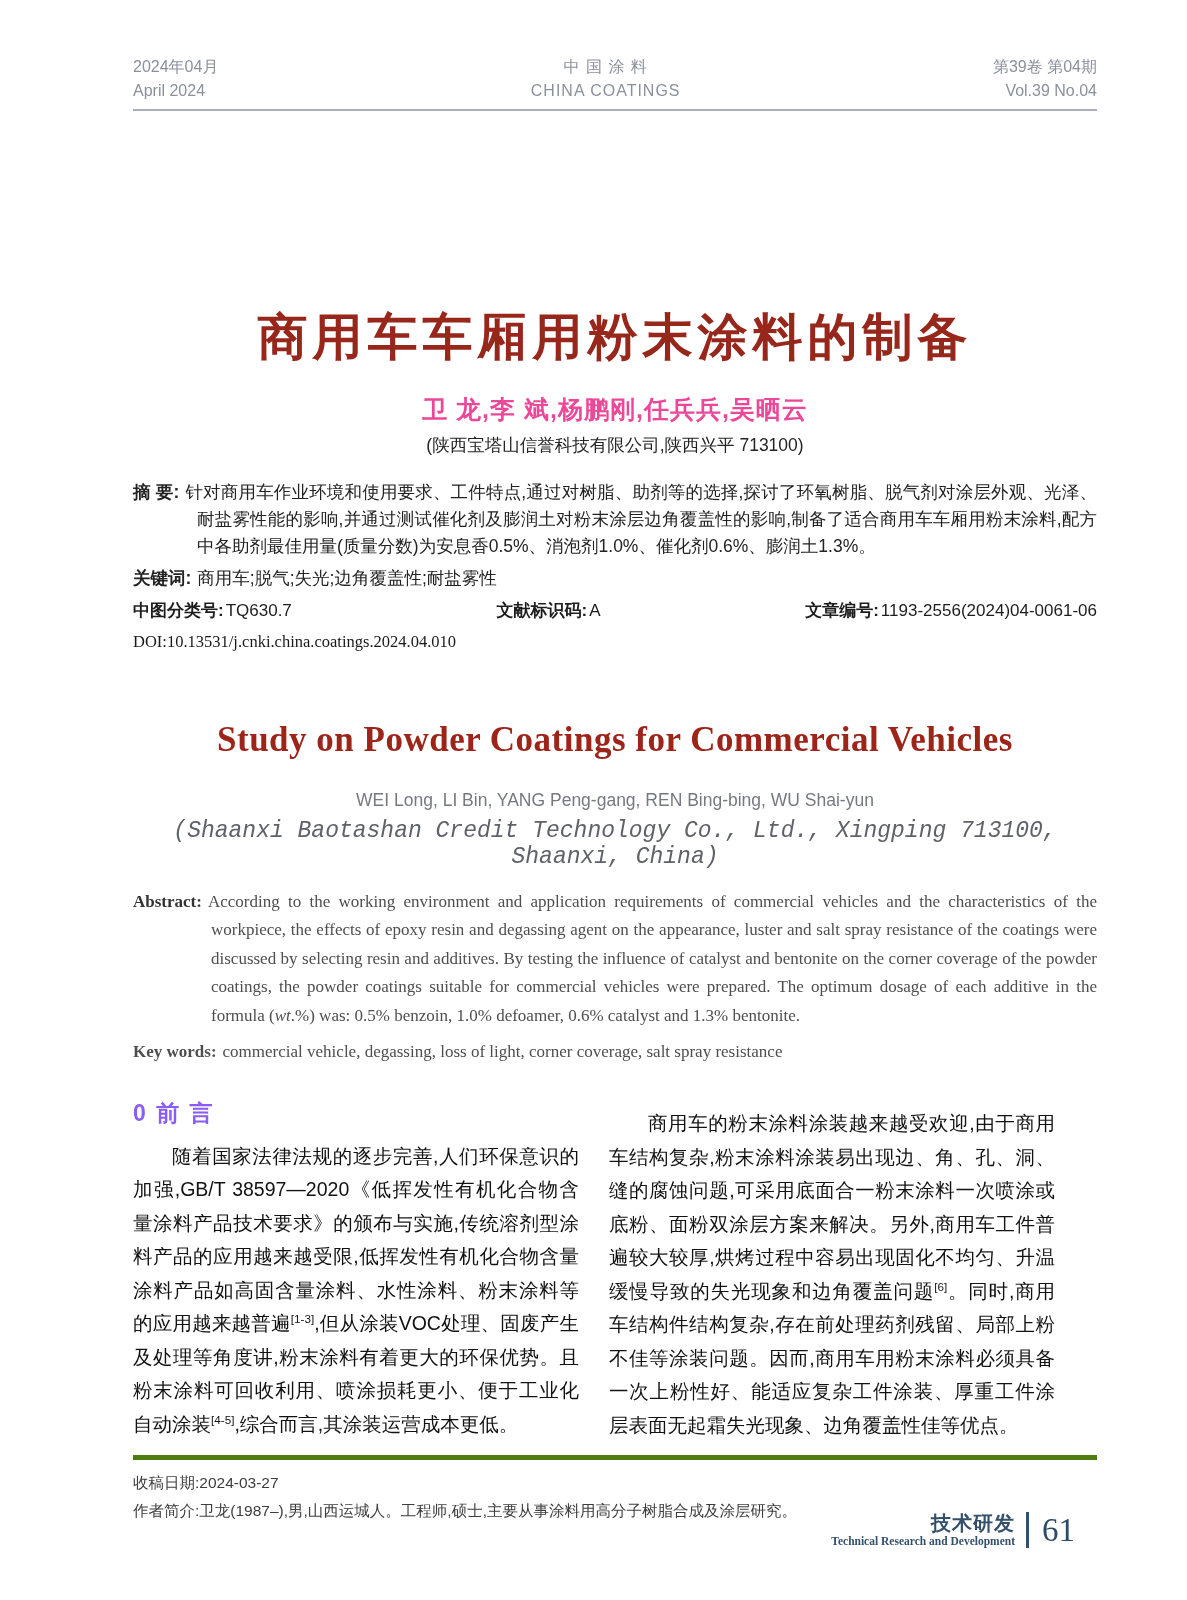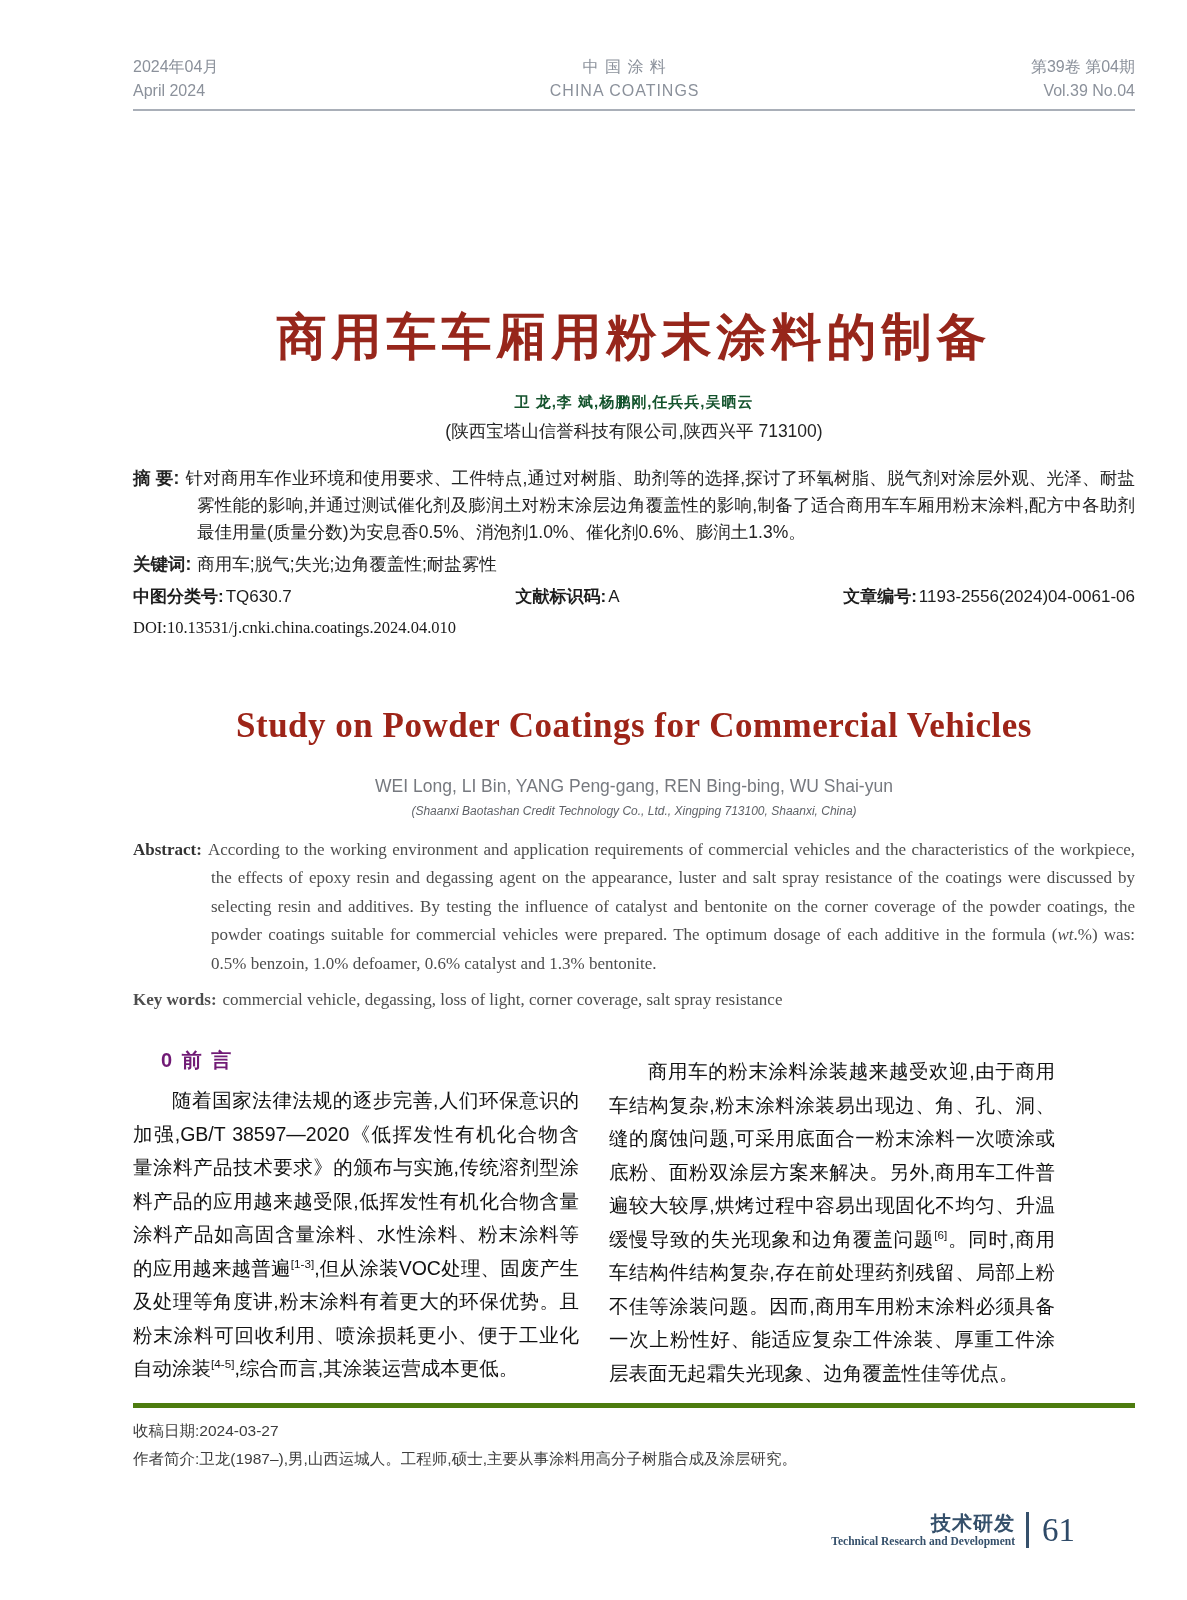--- a/index.html
+++ b/index.html
@@ -1,60 +1,60 @@
 <!DOCTYPE html>
 <html><head>
 <meta charset="utf-8">
 <style>
   html,body{margin:0;padding:0;}
   body{
     width:1187px;height:1600px;overflow:hidden;background:#ffffff;
     font-family:"Liberation Sans",sans-serif;color:#141414;position:relative;
   }
-  .page{box-sizing:border-box;width:1187px;height:1600px;padding:55px 52px 0 133px;position:relative;}
+  .page{box-sizing:border-box;width:1187px;height:1600px;padding:55px 90px 0 133px;position:relative;}
 
   
   .journal-header{display:flex;justify-content:space-between;align-items:flex-end;
     color:#8b919b;font-size:16px;line-height:1.5;padding-bottom:6px;border-bottom:2px solid #a9afb8;}
   .jh-col{white-space:nowrap;}
   .jh-center{text-align:center;letter-spacing:1px;}
   .jh-right{text-align:right;}
 
   
   .title-cn{margin-top:198px;text-align:center;font-size:50px;font-weight:bold;
     color:#97261b;letter-spacing:5px;line-height:1.15;}
-  .authors-cn{margin-top:26px;text-align:center;font-size:15px;font-weight:600;color:#14532d;letter-spacing:1px;}
+  .authors-cn{margin-top:26px;text-align:center;font-size:25px;font-weight:600;color:#ec4899;letter-spacing:1px;}
   .affil-cn{margin-top:7px;text-align:center;font-size:17.5px;color:#242424;}
 
   
   .abs-cn{margin:22px 0 0 0;font-size:17.5px;line-height:27px;text-align:justify;
     color:#222;padding-left:64px;text-indent:-64px;}
   .kw-cn{margin:5px 0 0 0;font-size:17.5px;line-height:26px;color:#222;}
   .lbl-b{font-weight:bold;padding-right:6px;}
   .meta-row{margin-top:8px;display:flex;justify-content:space-between;font-size:17px;color:#1d1d1d;}
   .meta-item .lbl-b{padding-right:2px;}
   .doi-line{margin-top:10px;font-family:"Liberation Serif",serif;font-size:16.5px;color:#191919;}
 
   
   .title-en{margin-top:68px;text-align:center;font-family:"Liberation Serif",serif;
     font-weight:bold;font-size:35px;color:#9d2418;letter-spacing:0.5px;}
   .authors-en{margin-top:30px;text-align:center;font-size:17.5px;color:#76797f;}
-  .affil-en{margin-top:7px;text-align:center;font-family:Liberation Sans, sans-serif;
-    font-style:italic;font-size:12px;color:#5f6268;}
+  .affil-en{margin-top:7px;text-align:center;font-family:Liberation Mono, monospace;
+    font-style:italic;font-size:23px;color:#5f6268;}
   .abs-en{margin:18px 0 0 0;font-family:"Liberation Serif",serif;font-size:17px;line-height:28.5px;
     text-align:justify;color:#4e4e4e;padding-left:78px;text-indent:-78px;}
   .abs-en .lbl-b{color:#333;}
   .kw-en{margin:12px 0 0 0;font-family:"Liberation Serif",serif;font-size:17px;color:#4e4e4e;
     padding-left:92px;text-indent:-92px;}
   sup{font-size:0.6em;line-height:0;}
 
   
   .body-cols{margin-top:38px;display:flex;gap:30px;}
   .col{width:446px;flex:0 0 446px;}
-  .sec-heading{font-size:20px;font-weight:bold;color:#701a75;letter-spacing:2px;line-height:1.2;margin-left:28px;}
+  .sec-heading{font-size:23px;font-weight:bold;color:#8b5cf6;letter-spacing:2px;line-height:1.2;}
   .body-p{margin:12px 0 0 0;font-size:19.5px;line-height:33.5px;text-align:justify;
     color:#121212;text-indent:2em;}
   .col-right{padding-top:7px;}
   .col-right .body-p{margin-top:0;}
 
   
   .footnotes{margin-top:13px;border-top:5px solid #4d7c0f;padding-top:9px;
     font-size:15.5px;line-height:28px;color:#3d3d3d;}
 
   

